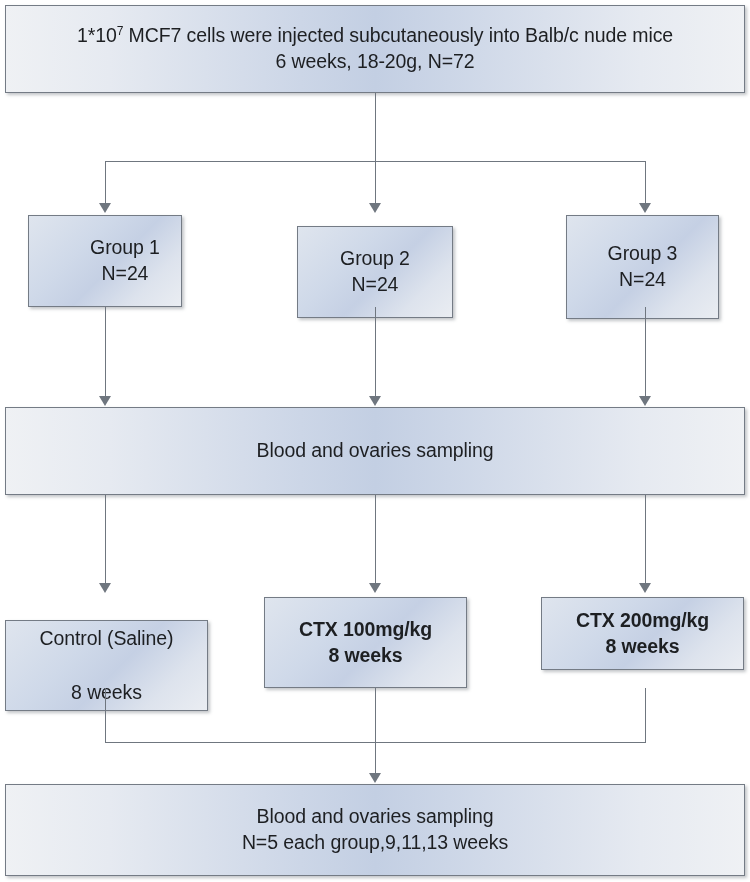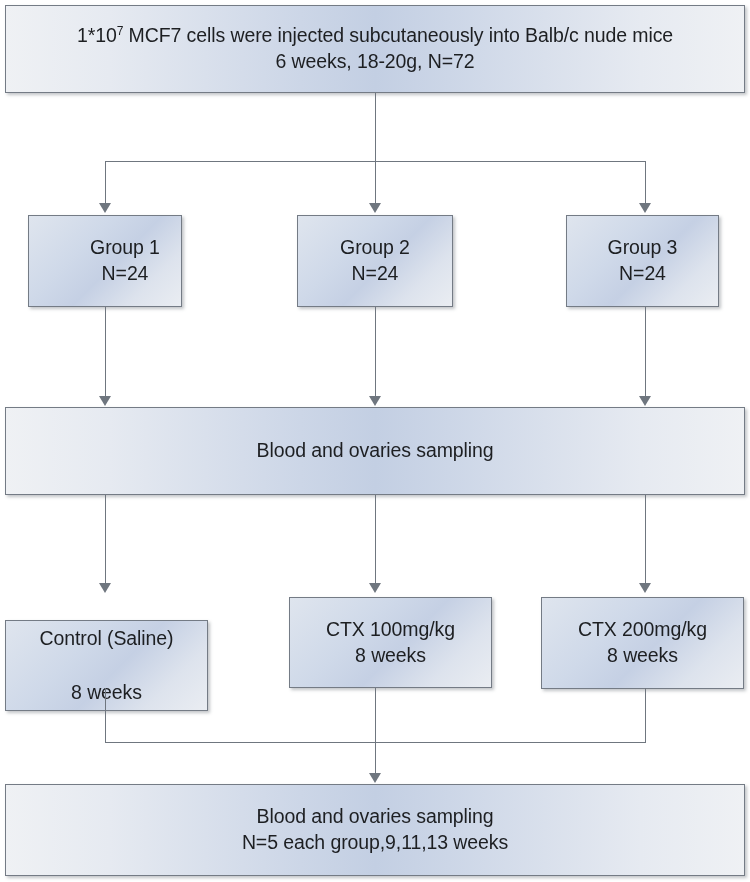--- a/index.html
+++ b/index.html
@@ -98,26 +98,26 @@
   <div class="vline" style="left:375px; top:161px; height:44px;"></div>
   <div class="arrowhead" style="left:368.5px; top:203px;"></div>
   <div class="vline" style="left:645px; top:161px; height:44px;"></div>
   <div class="arrowhead" style="left:638.5px; top:203px;"></div>
 
   <div class="node small" style="left:28px; top:215px; width:154px; height:92px;padding-left:40px;">
     <span class="line">Group 1</span>
     <span class="line">N=24</span>
   </div>
 
-  <div class="node small" style="left:297px; top:215px; width:156px; height:92px;">
+  <div class="node small" style="left:297px; top:226px; width:156px; height:92px;">
     <span class="line">Group 2</span>
     <span class="line">N=24</span>
   </div>
 
-  <div class="node small" style="left:566px; top:215px; width:153px; height:92px;">
+  <div class="node small" style="left:566px; top:215px; width:153px; height:104px;">
     <span class="line">Group 3</span>
     <span class="line">N=24</span>
   </div>
 
   <div class="vline" style="left:105px; top:307px; height:90px;"></div>
   <div class="arrowhead" style="left:98.5px; top:396px;"></div>
   <div class="vline" style="left:375px; top:307px; height:90px;"></div>
   <div class="arrowhead" style="left:368.5px; top:396px;"></div>
   <div class="vline" style="left:645px; top:307px; height:90px;"></div>
   <div class="arrowhead" style="left:638.5px; top:396px;"></div>
@@ -131,26 +131,26 @@
   <div class="vline" style="left:375px; top:495px; height:89px;"></div>
   <div class="arrowhead" style="left:368.5px; top:583px;"></div>
   <div class="vline" style="left:645px; top:495px; height:89px;"></div>
   <div class="arrowhead" style="left:638.5px; top:583px;"></div>
 
   <div class="node small" style="left:5px; top:620px; width:203px; height:91px;gap:28px;">
     <span class="line">Control (Saline)</span>
     <span class="line">8 weeks</span>
   </div>
 
-  <div class="node small" style="left:289px; top:597px; width:203px; height:91px;">
+  <div class="node small" style="left:264px; top:597px; width:203px; height:91px;font-weight:bold;">
     <span class="line">CTX 100mg/kg</span>
     <span class="line">8 weeks</span>
   </div>
 
-  <div class="node small" style="left:541px; top:597px; width:203px; height:92px;">
+  <div class="node small" style="left:541px; top:597px; width:203px; height:73px;font-weight:bold;">
     <span class="line">CTX 200mg/kg</span>
     <span class="line">8 weeks</span>
   </div>
 
   <div class="vline" style="left:105px; top:688px; height:55px;"></div>
   <div class="vline" style="left:645px; top:688px; height:55px;"></div>
   <div class="hline" style="left:105px; top:742px; width:541px;"></div>
   <div class="vline" style="left:375px; top:688px; height:87px;"></div>
   <div class="arrowhead" style="left:368.5px; top:773px;"></div>
 

